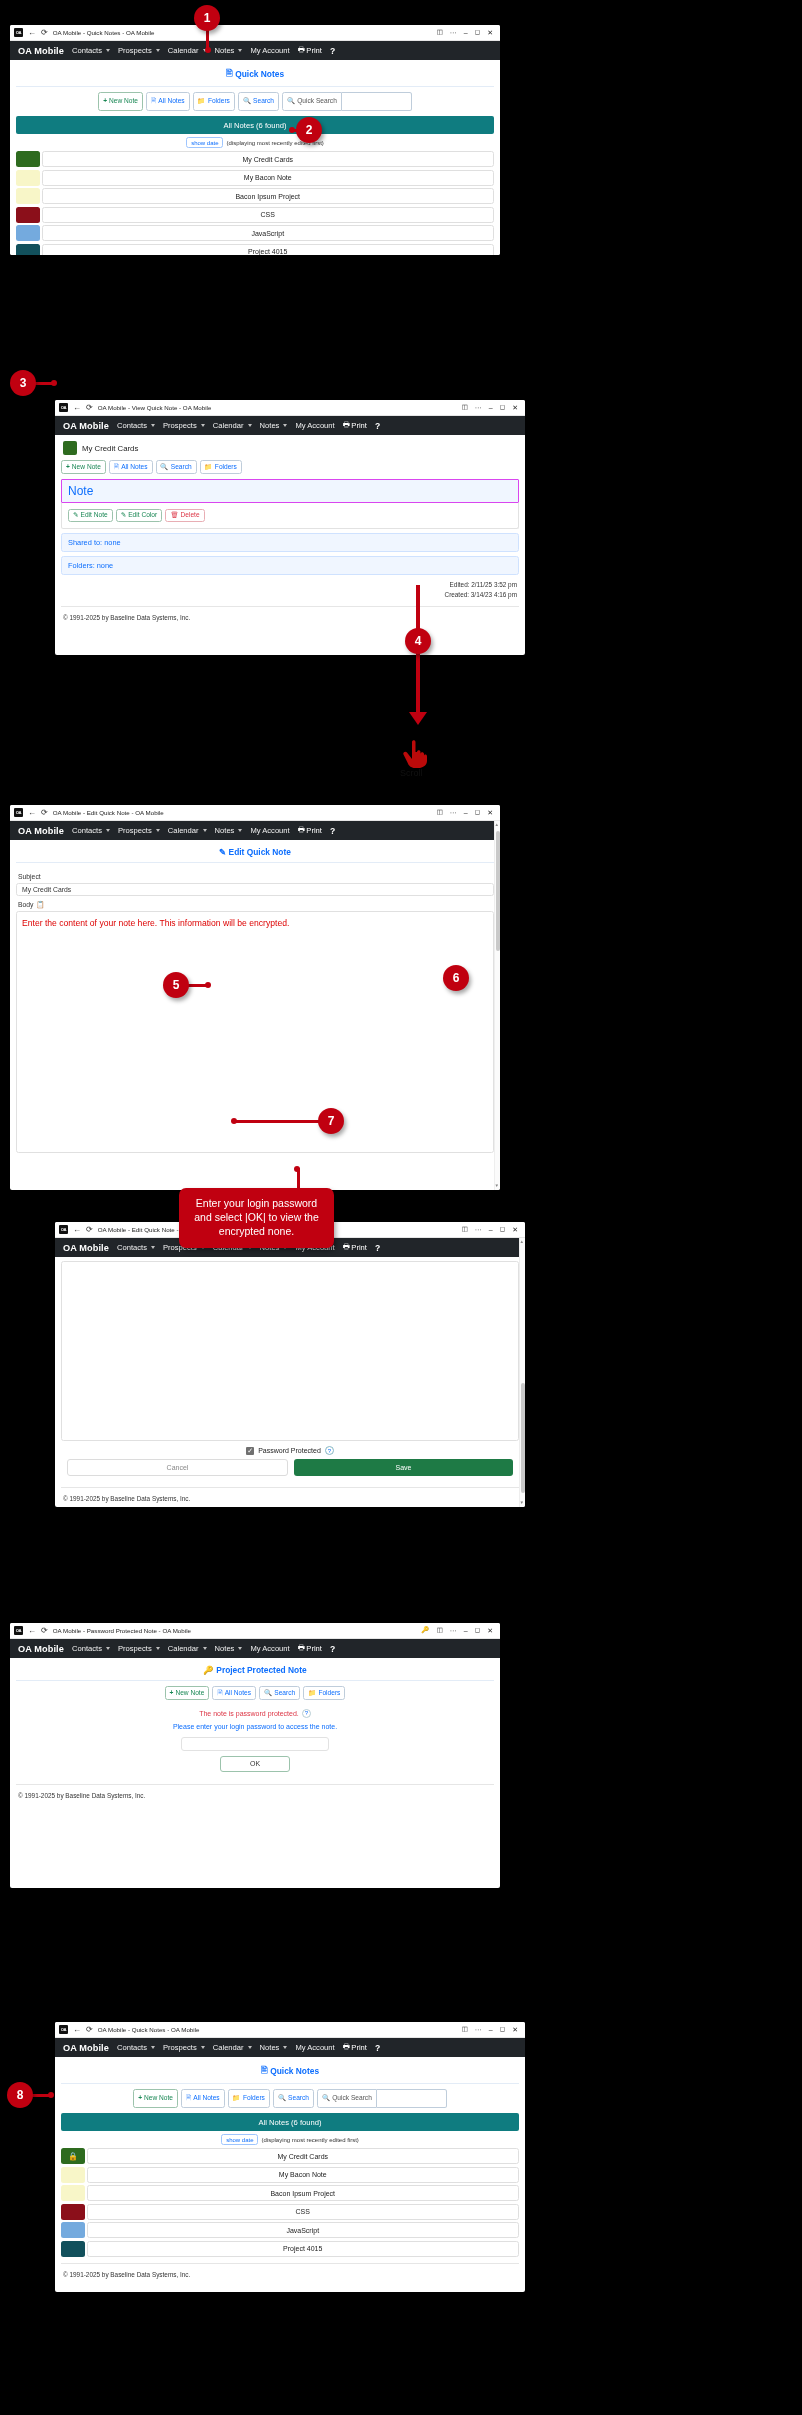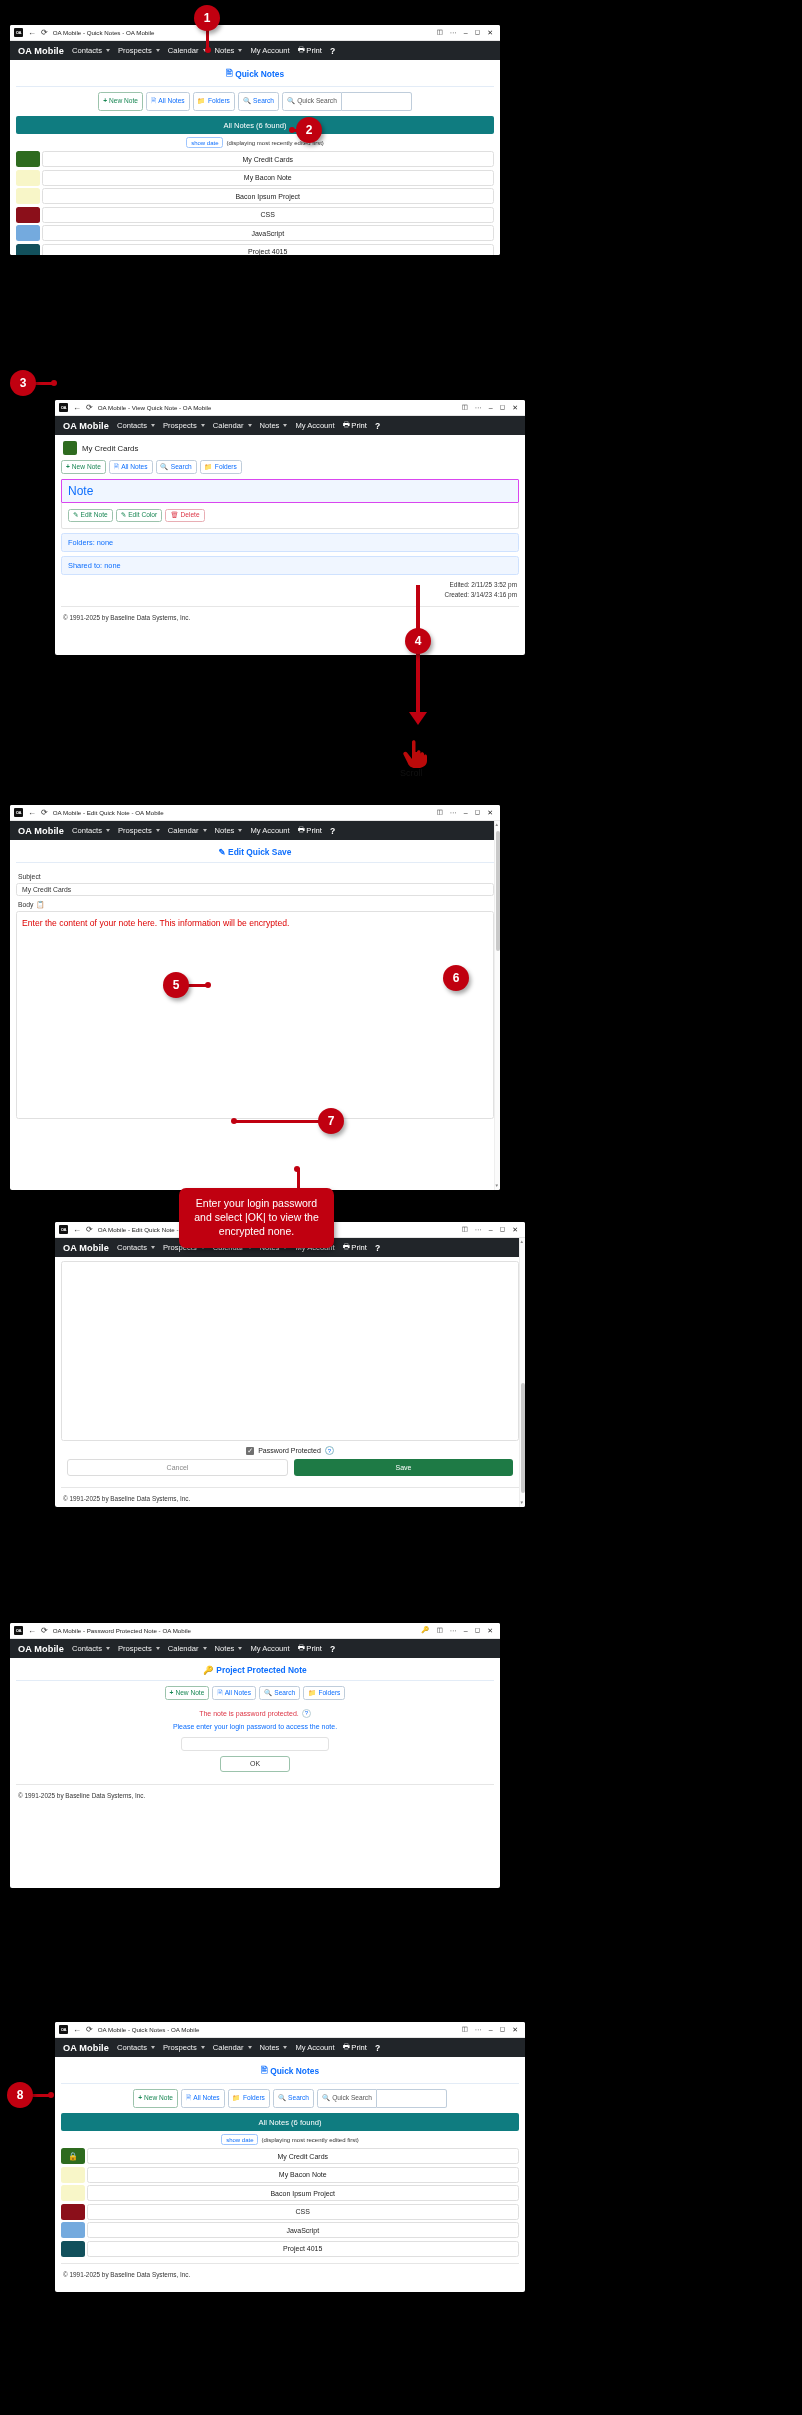--- a/index.html
+++ b/index.html
@@ -302,22 +302,22 @@
         </div>
       <div class="btn green">
           <span>✎</span>
           <span>Edit Color</span>
         </div>
       <div class="btn red">
           <span>🗑</span>
           <span>Delete</span>
         </div>
     </div>
+    <div class="sec-strip">Shared to: none</div>
     <div class="sec-strip">Folders: none</div>
-    <div class="sec-strip">Shared to: none</div>
     <div class="meta">
       <div>Edited: 2/11/25 3:52 pm</div>
       <div>Created: 3/14/23 4:16 pm</div>
     </div>
     <div class="footer">© 1991-2025 by Baseline Data Systems, Inc.</div>
   </div>
 </div>
 
 <div class="win" style="left:10px; top:805px; width:490px; height:385px;">
   <div class="titlebar">
@@ -346,32 +346,32 @@
     <span class="navitem">My Account</span>
     <span class="nav-print">
         <span>🖶</span>
         <span>Print</span>
       </span>
     <span class="nav-q">?</span>
   </div>
   <div class="page">
     <div class="pgtitle">
       <span>✎</span>
-      <span>Edit Quick Save</span>
+      <span>Edit Quick Note</span>
     </div>
     <div class="hr"></div>
     <div class="lbl">
         <span>Subject</span>
       </div>
     <div class="field">My Credit Cards</div>
     <div class="lbl">
       <span>Body</span>
       <span style="font-size:7px">📋</span>
     </div>
-    <div class="bodybox" style="height:208px">
+    <div class="bodybox" style="height:242px">
       <div class="redtext">Enter the content of your note here. This information will be encrypted.</div>
     </div>
   </div>
   <div class="vscroll" style="top:16px; bottom:0;">
     <div class="sbtri" style="top:2px">▲</div>
     <div class="vthumb" style="top:10px;height:120px"></div>
     <div class="sbtri" style="bottom:2px">▼</div>
   </div>
 </div>
 

